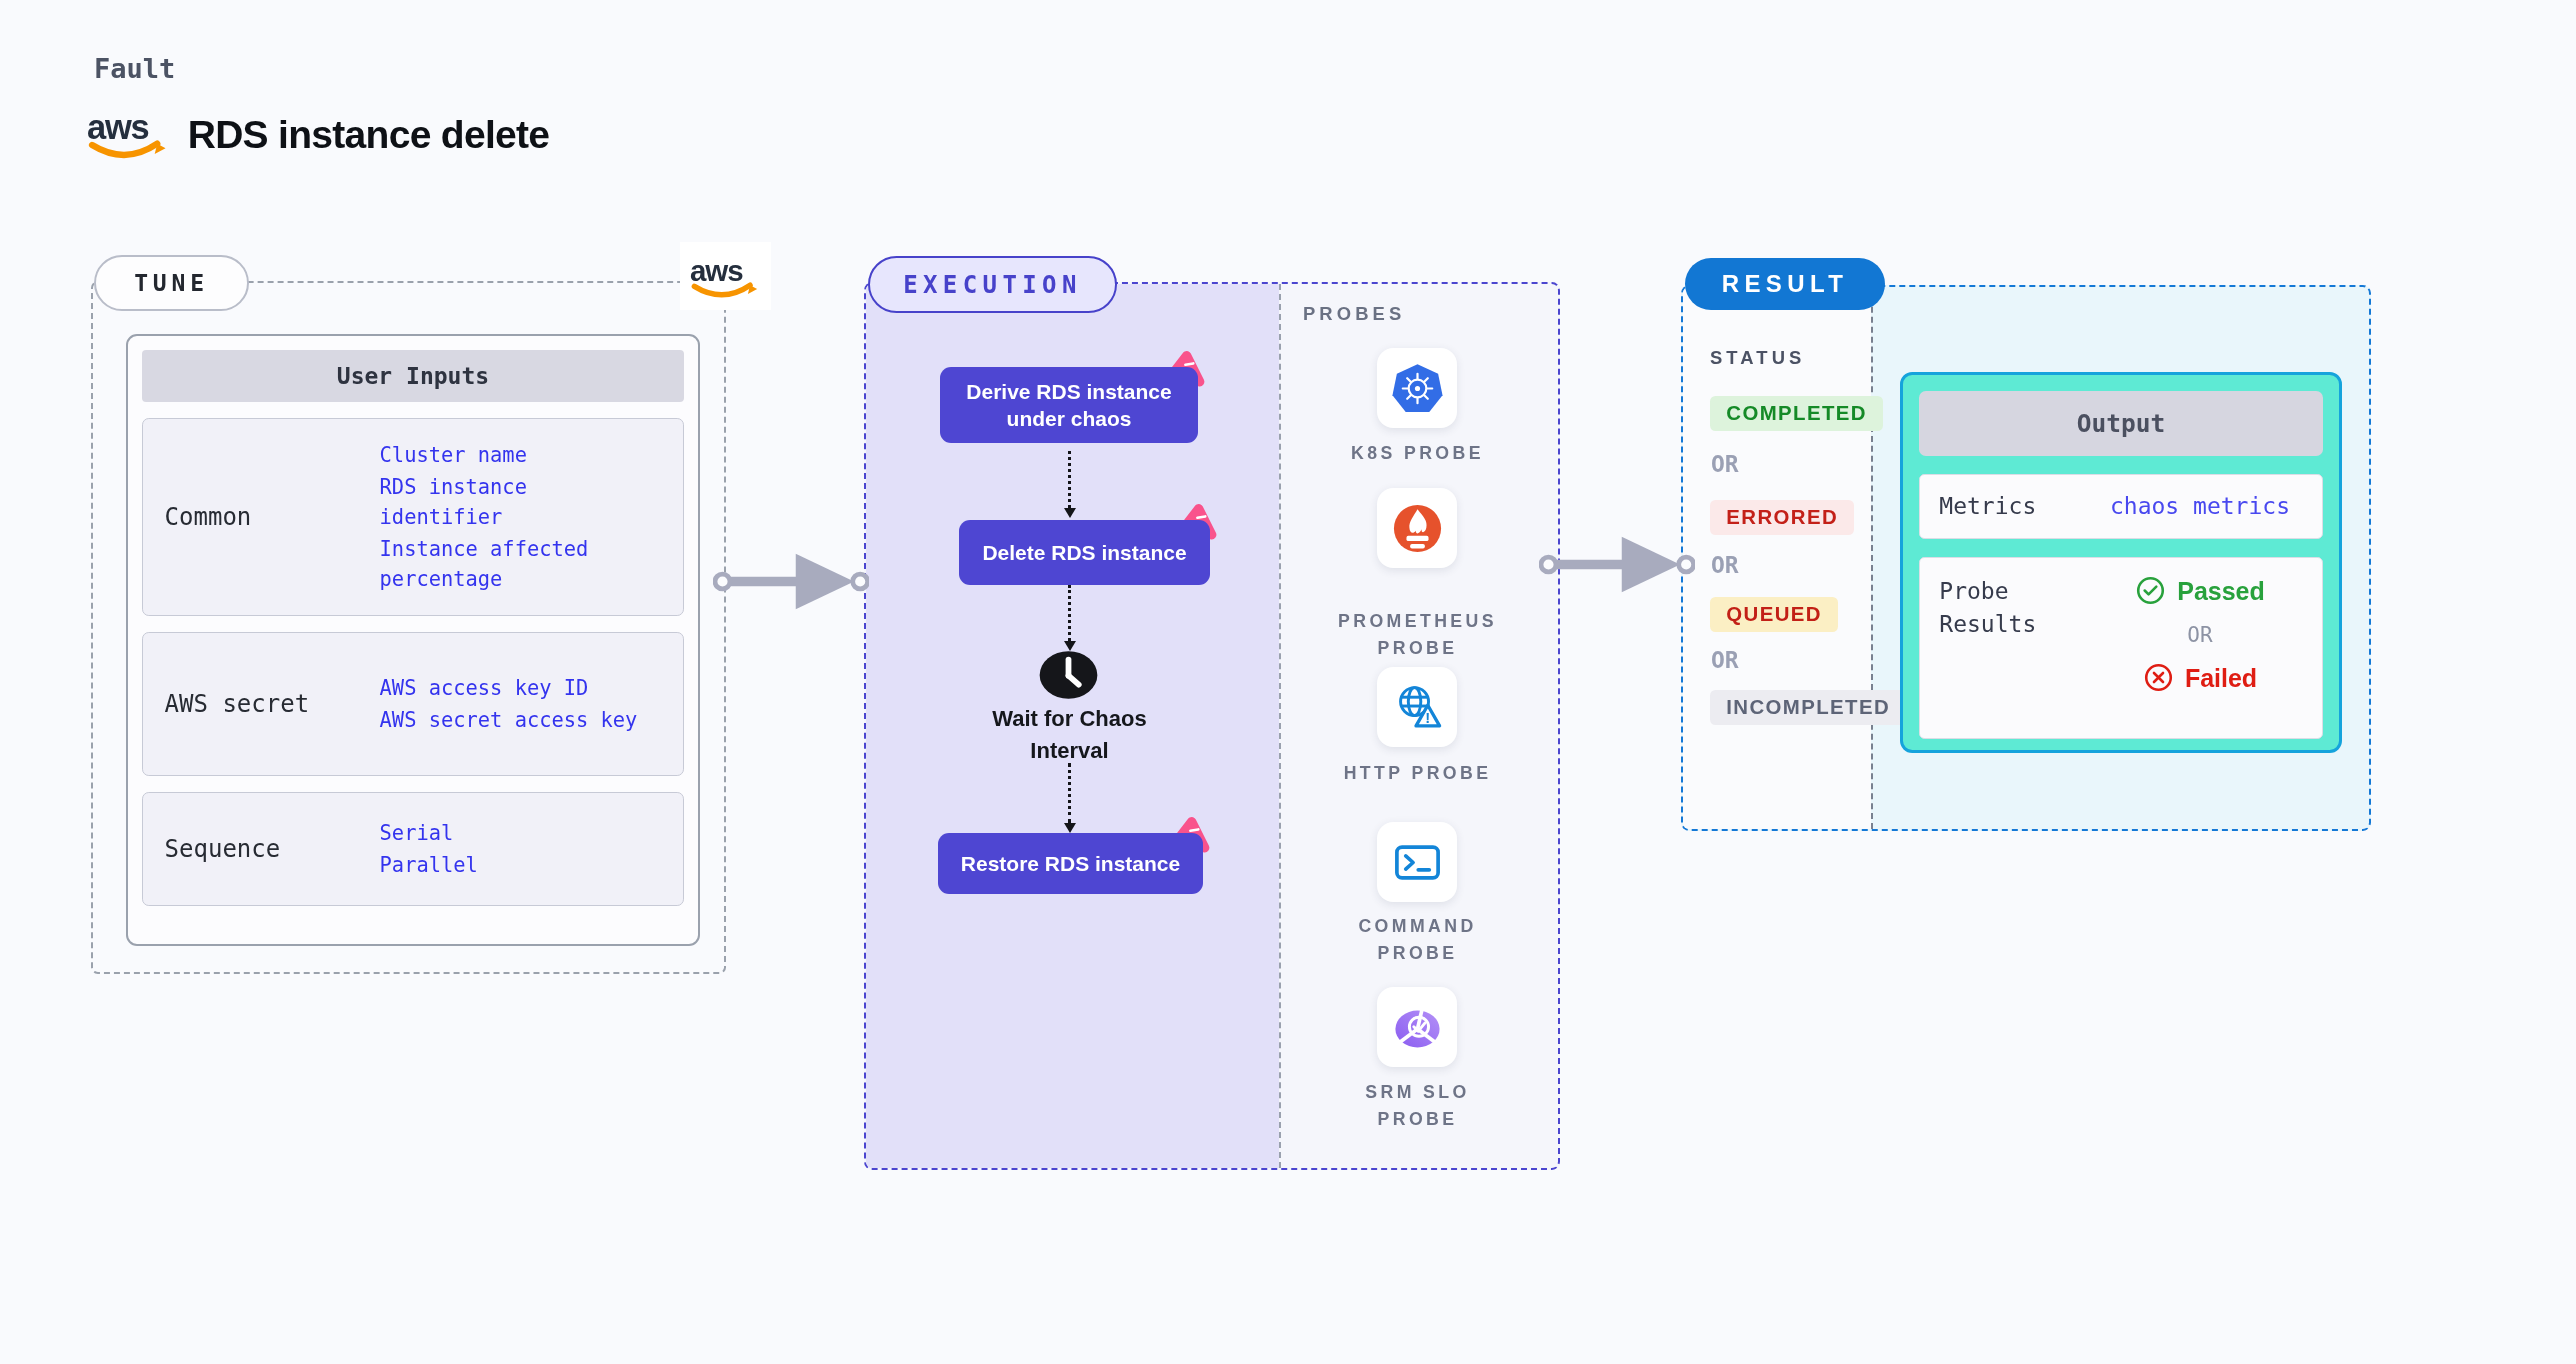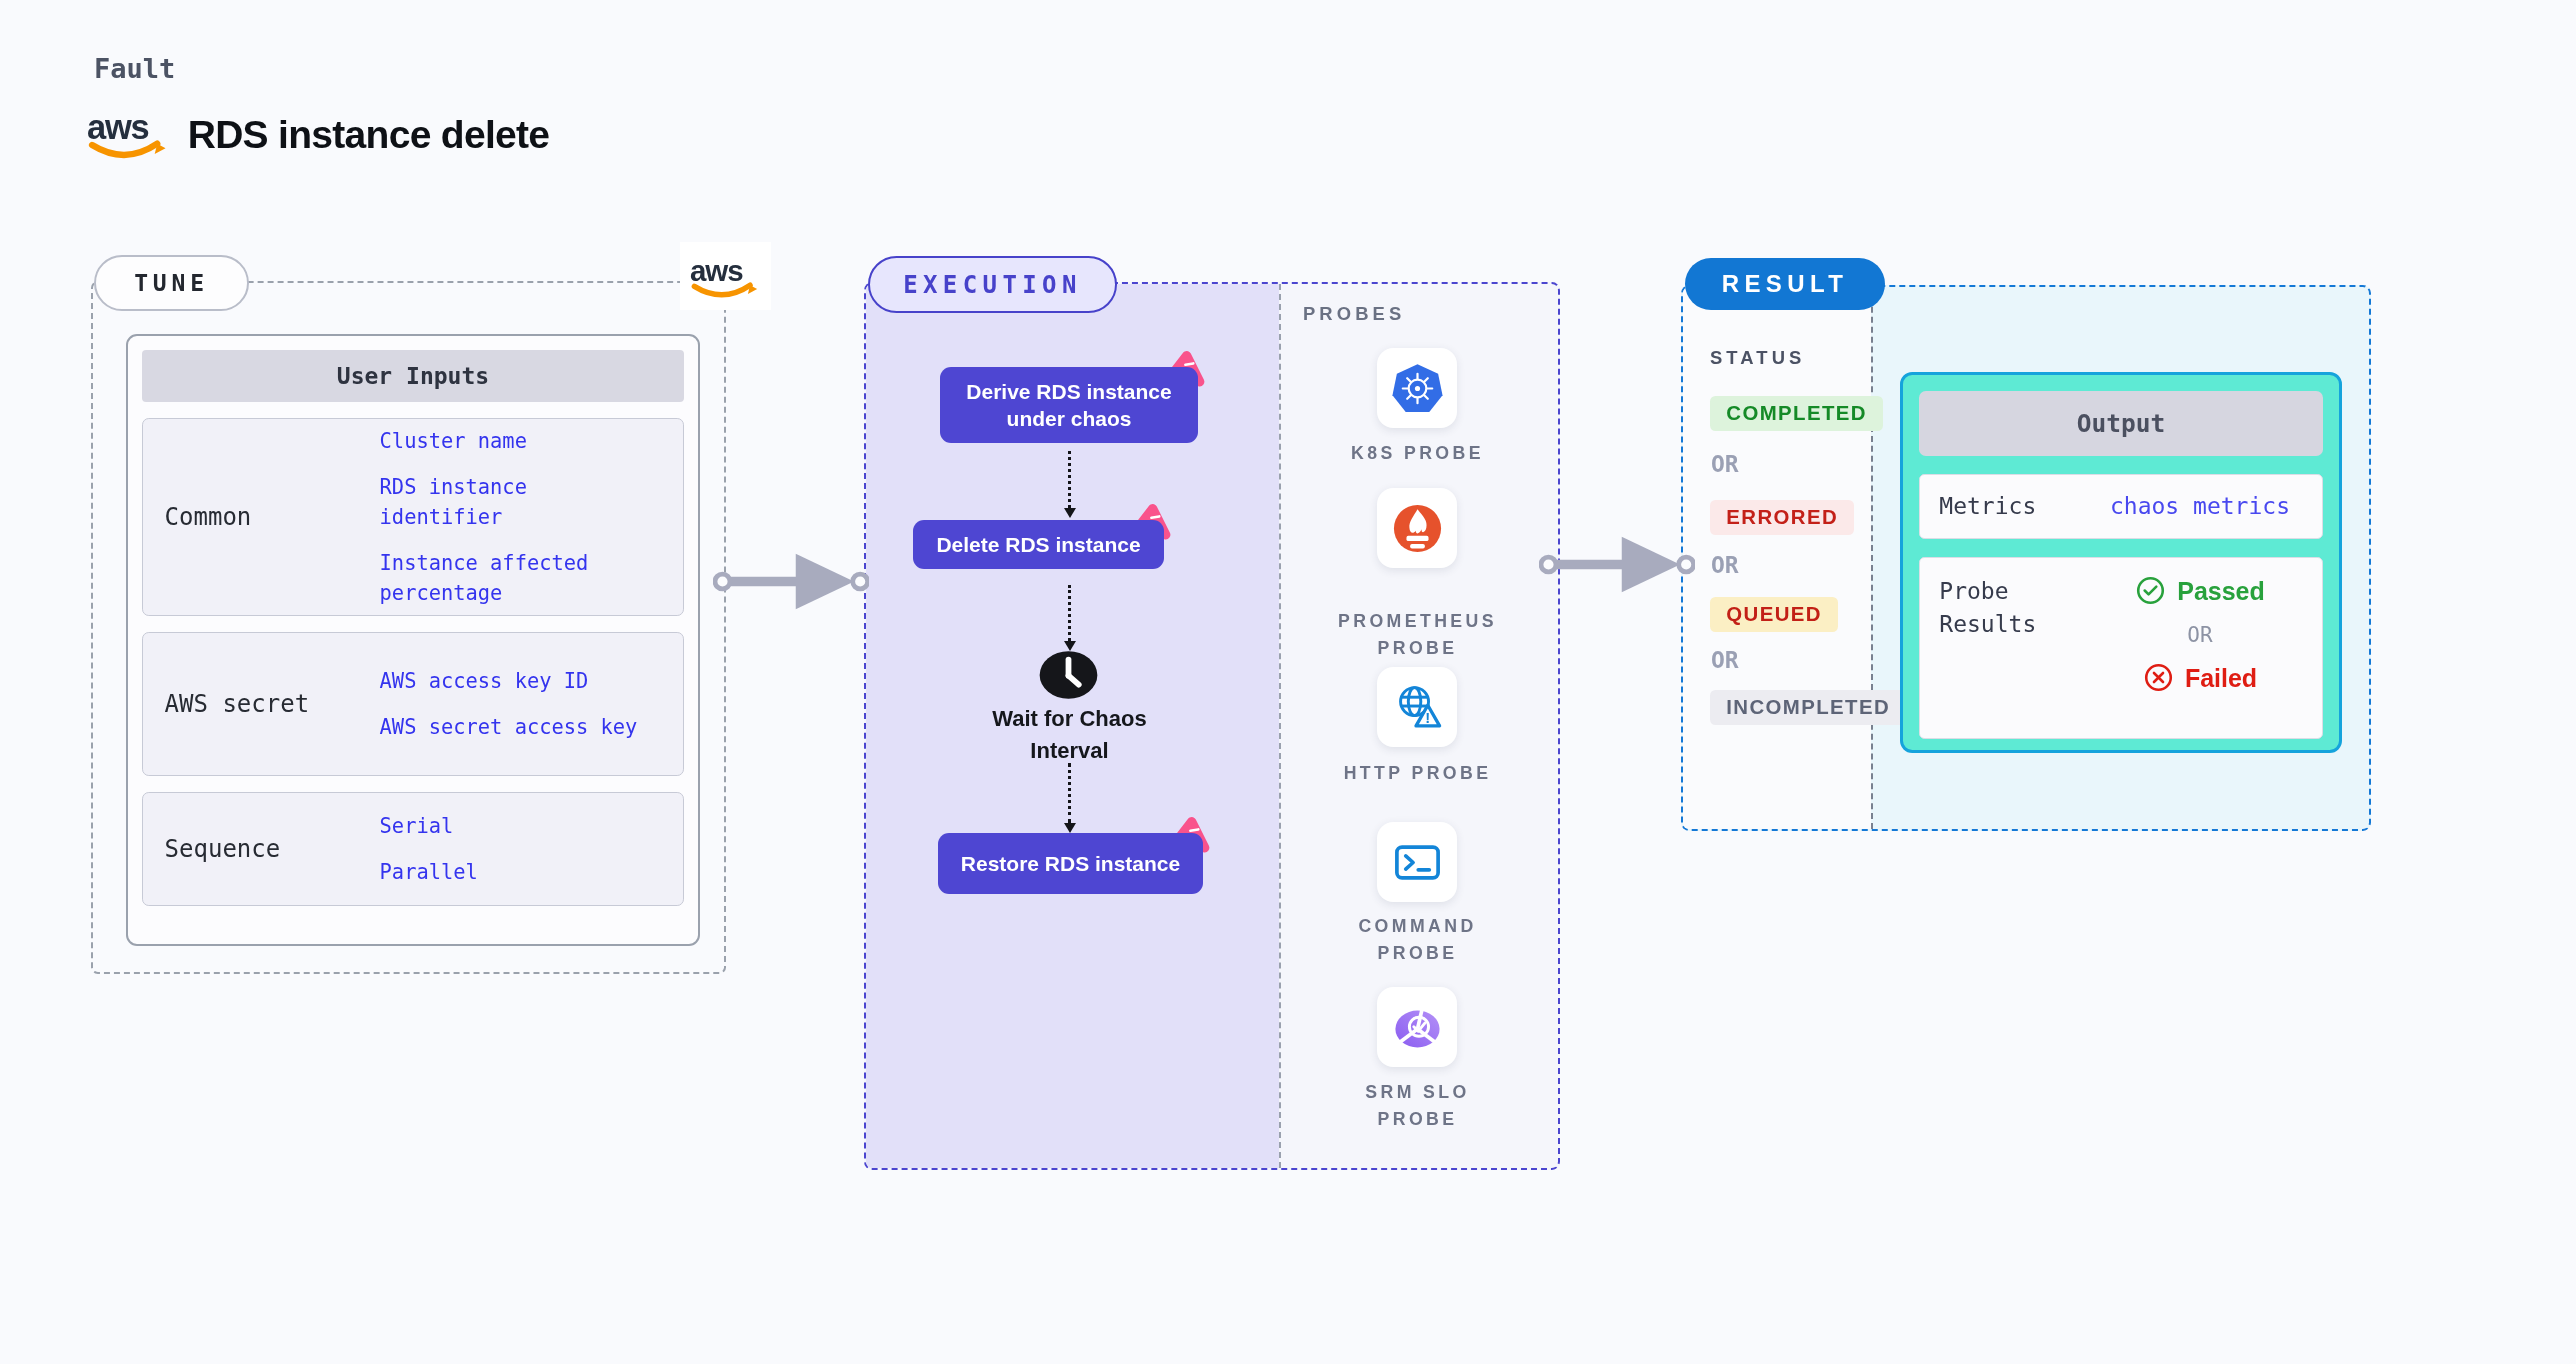--- a/index.html
+++ b/index.html
@@ -41,38 +41,38 @@
   
   .ui-card{position:absolute;left:126px;top:334px;width:574px;height:612px;box-sizing:border-box;
            background:#fcfcfe;border:2px solid #9aa1ad;border-radius:11px;padding:13.6px;z-index:2;}
   .ui-header{height:52px;background:#d8d8e2;border-radius:4.1px;display:flex;align-items:center;
              justify-content:center;font-family:"DejaVu Sans Mono",monospace;font-size:23px;
              font-weight:bold;color:#2e3340;margin-bottom:16.3px;}
   .ui-row{background:#f1f1f8;border:1.4px solid #c7cad6;border-radius:6.8px;display:flex;
           align-items:center;margin-bottom:16.3px;box-sizing:border-box;padding:15px 0;}
   .ui-row-label{width:237px;padding-left:22px;box-sizing:border-box;
                 font-family:"DejaVu Sans Mono",monospace;font-size:24px;color:#272b33;}
-  .ui-items{width:260px;display:flex;flex-direction:column;gap:16px;}
+  .ui-items{width:260px;display:flex;flex-direction:column;gap:2px;}
   .ui-item{font-family:"DejaVu Sans Mono",monospace;font-size:20.4px;line-height:30px;color:#3434ee;}
   .row-common{height:198px;}
   .row-secret{height:144px;}
   .row-sequence{height:114px;}
 
   
   .harrow{position:absolute;z-index:4;}
 
   
   .chaos-node{position:absolute;z-index:3;}
   .node-body{position:relative;z-index:2;width:100%;height:100%;background:#4e46d2;border-radius:11px;
              display:flex;align-items:center;justify-content:center;text-align:center;
              color:#ffffff;font-weight:bold;font-size:21px;line-height:27px;padding:0 12.2px;
              box-sizing:border-box;}
   .pink-badge{position:absolute;top:-17.7px;right:-11px;z-index:1;}
   .node-derive{left:940px;top:367px;width:258px;height:76px;}
-  .node-delete{left:913px;top:520px;width:251px;height:49px;}
+  .node-delete{left:959px;top:520px;width:251px;height:65px;}
   .node-restore{left:938px;top:833px;width:265px;height:61px;}
 
   
   .varrow{position:absolute;width:0;border-left:3.4px dotted #141519;z-index:3;}
   .varrow::after{content:"";position:absolute;bottom:-9.5px;left:-7.5px;width:0;height:0;
                  border-left:6.1px solid transparent;border-right:6.1px solid transparent;
                  border-top:10.2px solid #141519;}
   .va1{left:1068px;top:451px;height:57px;}
   .va2{left:1068px;top:585px;height:56px;}
   .va3{left:1068px;top:763px;height:60px;}

